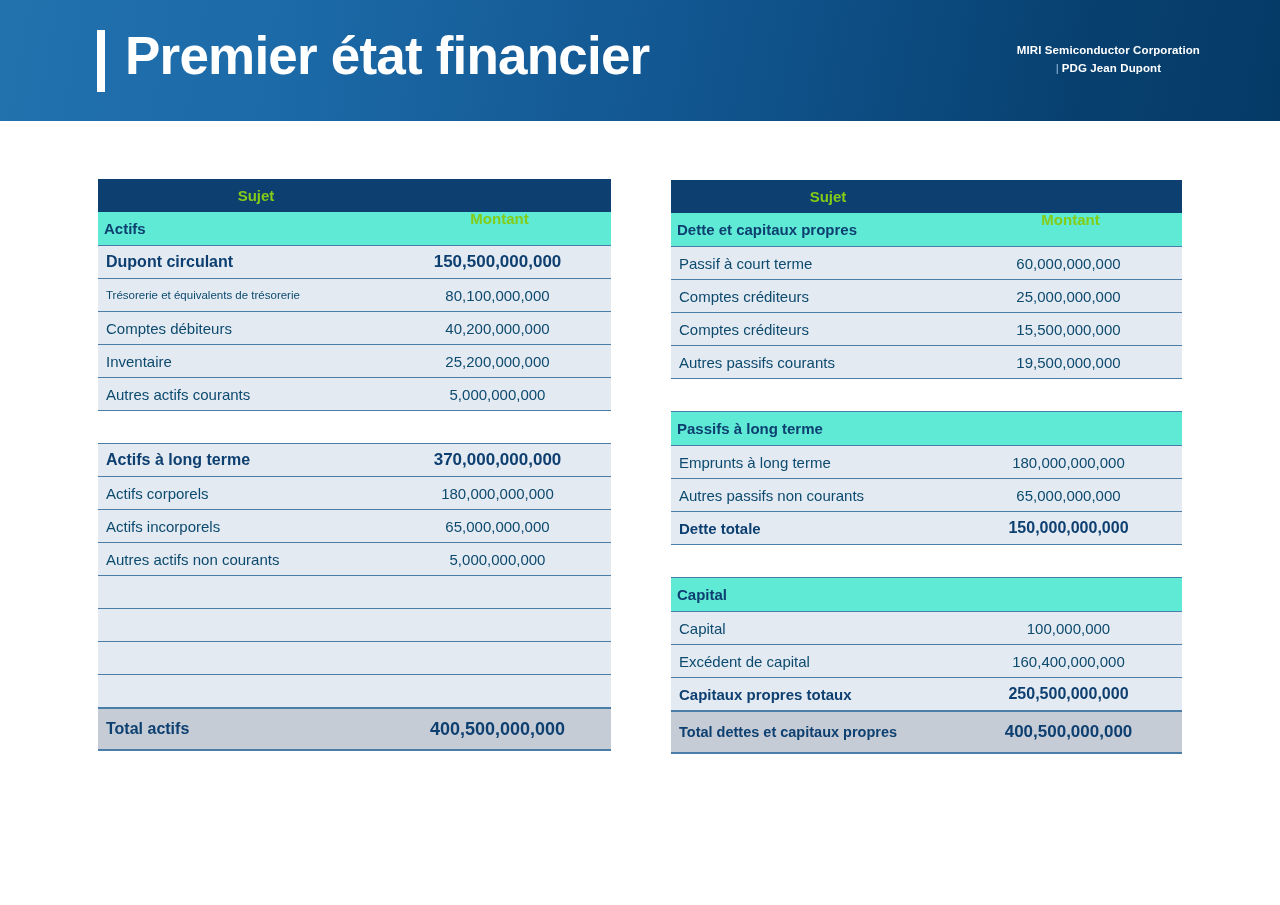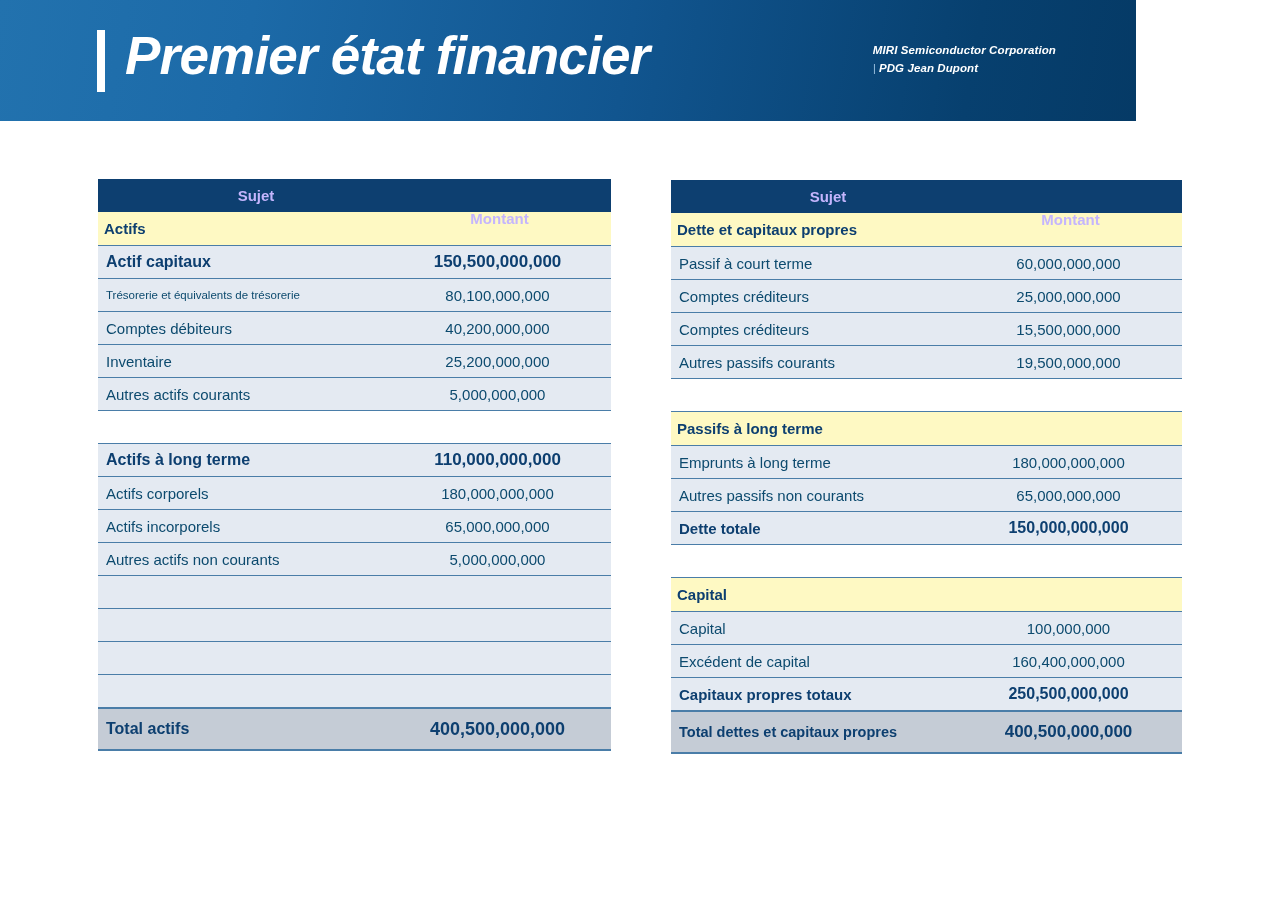--- a/index.html
+++ b/index.html
@@ -8,26 +8,25 @@
     width: 1280px;
     height: 905px;
     background: #ffffff;
     font-family: "Liberation Sans", sans-serif;
     overflow: hidden;
   }
 
   
   .header {
     position: relative;
-    width: 1136px;
+    width: 1280px;
     height: 121px;
     background: linear-gradient(100deg, #2272ae 0%, #1c6aa8 22%, #11558f 55%, #07406f 85%, #053a66 100%);
     display: flex;
     align-items: center;
-    font-style: italic;
   }
   .header-accent {
     position: absolute;
     left: 97px;
     top: 30px;
     width: 8px;
     height: 62px;
     background: #ffffff;
   }
   .header-title {
@@ -38,21 +37,21 @@
     font-size: 53px;
     font-weight: 700;
     letter-spacing: -0.8px;
     line-height: 1.18;
     white-space: nowrap;
   }
   .header-corp {
     position: absolute;
     right: 80px;
     top: 42px;
-    text-align: left;
+    text-align: center;
     color: #ffffff;
   }
   .corp-name {
     font-size: 11.5px;
     font-weight: 700;
     line-height: 1.55;
     letter-spacing: 0.1px;
   }
   .corp-ceo {
     font-size: 11.5px;
@@ -81,42 +80,42 @@
   }
 
   .tbl { width: 513px; }
   .tbl.right { width: 511px; margin-top: 1px; }
 
   .thead {
     height: 33px;
     background: #0d3f70;
     display: flex;
     align-items: center;
-    color: #c4b5fd;
+    color: #84cc16;
     font-size: 15px;
     font-weight: 700;
   }
   .th-subject { flex: 1; text-align: center; padding-left: 18px; }
   .th-amount  { width: 215px; text-align: center; padding-right: 8px; margin-top: 46px; }
 
   .row {
     display: flex;
     align-items: center;
     height: 33px;
     border-bottom: 1px solid #4a7da8;
     background: #e4eaf2;
     color: #0c4a6e;
     font-size: 15px;
   }
   .row .subject { flex: 1; padding-left: 8px; text-align: left; }
   .row .amount  { width: 215px; padding-right: 12px; text-align: center; white-space: nowrap; }
 
   
   .row.section {
-    background: #fef9c3;
+    background: #5eead4;
     border-bottom: 1px solid #4a7da8;
     font-weight: 700;
     color: #0d3f70;
     height: 34px;
   }
   .row.section .subject { padding-left: 6px; }
 
   
   .row.strong {
     font-weight: 700;
@@ -181,21 +180,21 @@
       <div class="thead">
         <div class="th-subject">Sujet</div>
         <div class="th-amount">Montant</div>
       </div>
       <div>
           <div class="row section">
             <div class="subject">Actifs</div>
             <div class="amount"></div>
           </div>
           <div class="row strong">
-            <div class="subject">Actif capitaux</div>
+            <div class="subject">Dupont circulant</div>
             <div class="amount">150,500,000,000</div>
           </div>
           <div class="row small">
             <div class="subject">Trésorerie et équivalents de trésorerie</div>
             <div class="amount">80,100,000,000</div>
           </div>
           <div class="row ">
             <div class="subject">Comptes débiteurs</div>
             <div class="amount">40,200,000,000</div>
           </div>
@@ -203,21 +202,21 @@
             <div class="subject">Inventaire</div>
             <div class="amount">25,200,000,000</div>
           </div>
           <div class="row ">
             <div class="subject">Autres actifs courants</div>
             <div class="amount">5,000,000,000</div>
           </div>
           <div class="spacer"></div>
           <div class="row strong">
             <div class="subject">Actifs à long terme</div>
-            <div class="amount">110,000,000,000</div>
+            <div class="amount">370,000,000,000</div>
           </div>
           <div class="row ">
             <div class="subject">Actifs corporels</div>
             <div class="amount">180,000,000,000</div>
           </div>
           <div class="row ">
             <div class="subject">Actifs incorporels</div>
             <div class="amount">65,000,000,000</div>
           </div>
           <div class="row ">

